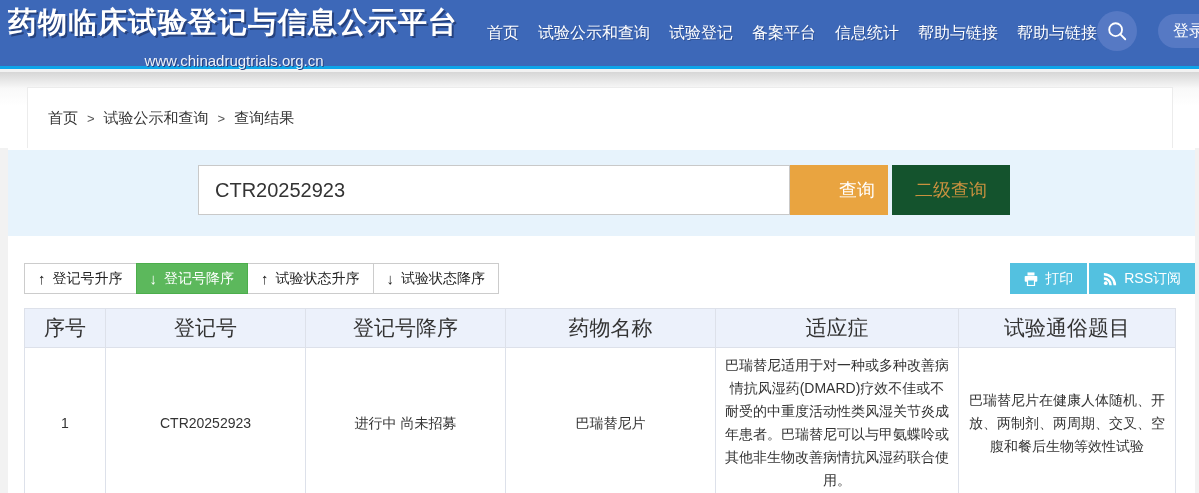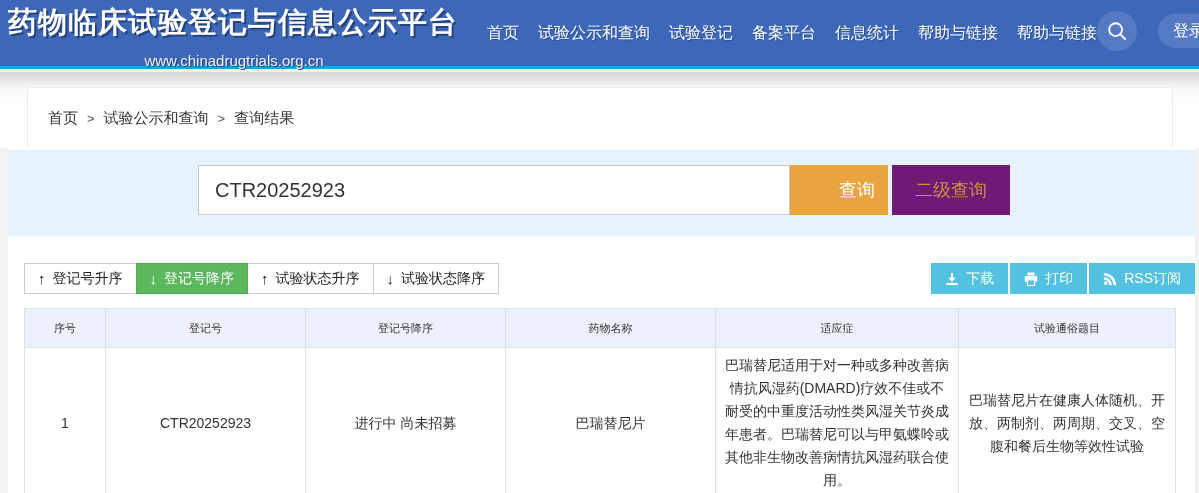--- a/index.html
+++ b/index.html
@@ -79,21 +79,21 @@
     font-family:"Liberation Sans", sans-serif;
   }
   .btn-query {
     position:absolute; left:782px; top:17px; width:98px; height:50px;
     background:#e9a440; border:none; color:#fff; font-size:18px; cursor:pointer;
     font-family:"Liberation Sans", sans-serif;
     padding-left:36px;
   }
   .btn-query2 {
     position:absolute; left:884px; top:17px; width:118px; height:50px;
-    background:#701a75; border:none; color:#c9913f; font-size:18px; cursor:pointer;
+    background:#14532d; border:none; color:#c9913f; font-size:18px; cursor:pointer;
     font-family:"Liberation Sans", sans-serif;
   }
 
   
   .sort-row { position:absolute; left:16px; top:115px; display:flex; }
   .sort-btn {
     height:31px; border:1px solid #ccc; background:#fff; color:#222;
     font-size:14px; padding:0 13px; margin-right:-1px;
     display:flex; align-items:center; gap:7px; cursor:pointer;
     font-family:"Liberation Sans", sans-serif;
@@ -109,21 +109,21 @@
     font-family:"Liberation Sans", sans-serif;
   }
 
   
   .result-table {
     position:absolute; left:16px; top:160px; width:1151px;
     border-collapse:collapse; table-layout:fixed;
   }
   .result-table th {
     height:39px; background:#ecf1fb; border:1px solid #dde1ea;
-    font-size:11px; font-weight:normal; color:#333; text-align:center;
+    font-size:21px; font-weight:normal; color:#333; text-align:center;
   }
   .result-table td {
     height:141px; border:1px solid #dde1ea; background:#fff;
     font-size:14px; color:#333; text-align:center; vertical-align:middle;
     padding:6px 9px; line-height:23px;
   }
   .col-seq{width:81px}.col-reg{width:200px}.col-status{width:200px}
   .col-drug{width:210px}.col-ind{width:243px}.col-title{width:217px}
 
   svg { display:block; }
@@ -187,29 +187,20 @@
       <span class="sort-arrow">↑</span>
       <span>试验状态升序</span>
     </button>
     <button class="sort-btn">
       <span class="sort-arrow">↓</span>
       <span>试验状态降序</span>
     </button>
   </div>
 
   <div class="tools-row">
-    <button class="tool-btn">
-      <span>
-        <svg width="14" height="14" viewBox="0 0 16 16" fill="#fff">
-          <path d="M6.8 1h2.4v5.5h3.2L8 11 3.6 6.5h3.2z"></path>
-          <path d="M1.5 12.5h13V15h-13z"></path>
-        </svg>
-      </span>
-      <span>下载</span>
-    </button>
     <button class="tool-btn">
       <span>
         <svg width="14" height="14" viewBox="0 0 16 16">
           <rect x="4" y="0.5" width="8" height="3.5" fill="#fff"></rect>
           <rect x="0.8" y="4.5" width="14.4" height="6.5" rx="1" fill="#fff"></rect>
           <rect x="4" y="9" width="8" height="6.5" fill="#53c1e0" stroke="#fff" stroke-width="1.4"></rect>
         </svg>
       </span>
       <span>打印</span>
     </button>

